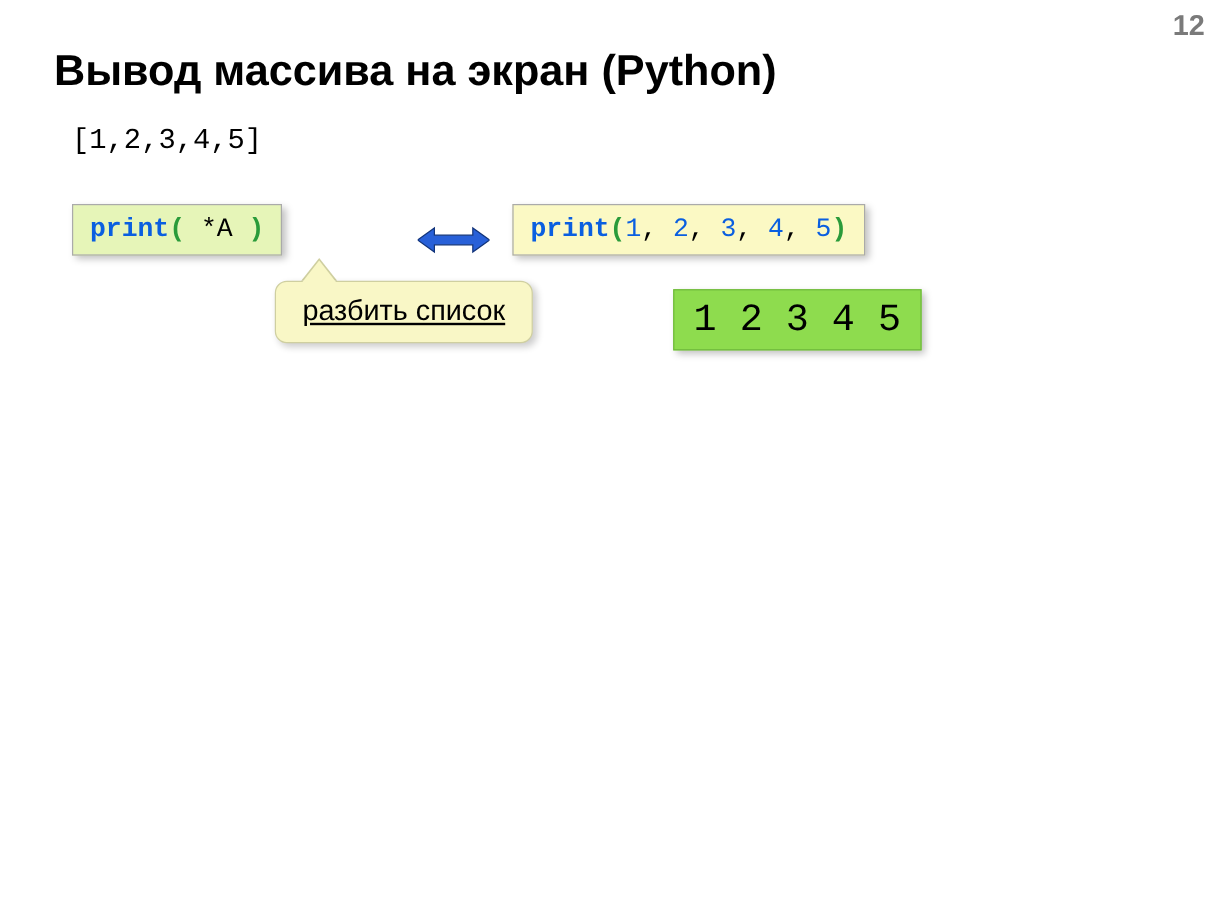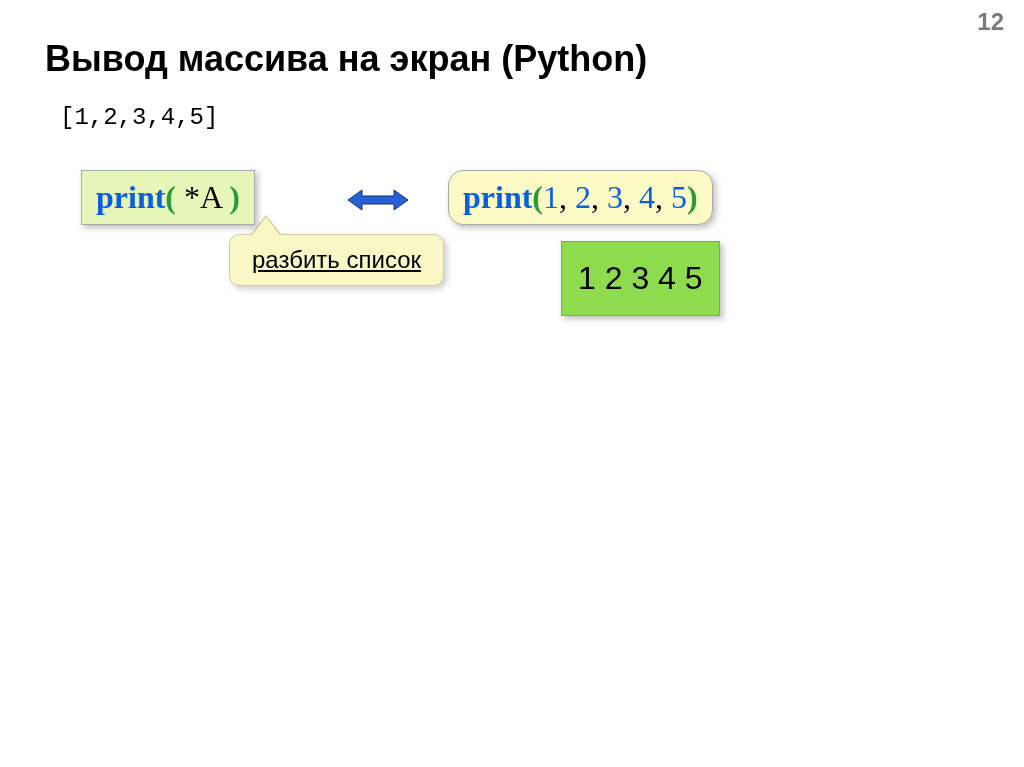--- a/index.html
+++ b/index.html
@@ -34,37 +34,35 @@
     .array-literal {
       position: absolute;
       top: 104px;
       left: 60px;
       font-family: "Courier New", monospace;
       font-size: 24px;
       color: #000;
     }
     .code-box {
       position: absolute;
-      font-family: Liberation Serif, serif;
-      font-size: 32px;
+      font-family: Liberation Mono, monospace;
+      font-size: 22px;
       padding: 8px 14px;
       border: 1px solid #aaa;
       box-shadow: 3px 3px 6px rgba(0,0,0,0.25);
-      margin-left: 21px;
     }
     .code-left {
       top: 170px;
       left: 60px;
       background: #e6f5b8;
     }
     .code-right {
       top: 170px;
       left: 427px;
       background: #fbf9c4;
-      border-radius: 15px;
     }
     .kw { color: #0a5fe0; font-weight: bold; }
     .paren { color: #2a9b3a; font-weight: bold; }
     .num { color: #0a5fe0; }
     .plain { color: #000; }
     .arrow-wrap {
       position: absolute;
       top: 188px;
       left: 348px;
       width: 60px;
@@ -105,23 +103,23 @@
       border-right: 15px solid transparent;
       border-bottom: 19px solid #cfcfa0;
       z-index: -1;
     }
     .output-box {
       position: absolute;
       top: 241px;
       left: 561px;
       background: #8edc4e;
       border: 1px solid #6fb83c;
-      font-family: Liberation Sans, sans-serif;
+      font-family: Liberation Mono, monospace;
       font-size: 32px;
-      padding: 18px 16px;
+      padding: 6px 16px;
       box-shadow: 3px 3px 6px rgba(0,0,0,0.25);
       color: #000;
     }
   </style>
 </head>
 <body>
 
 <div class="page-number">12</div>
 
 <div class="title">Вывод массива на экран (Python)</div>

